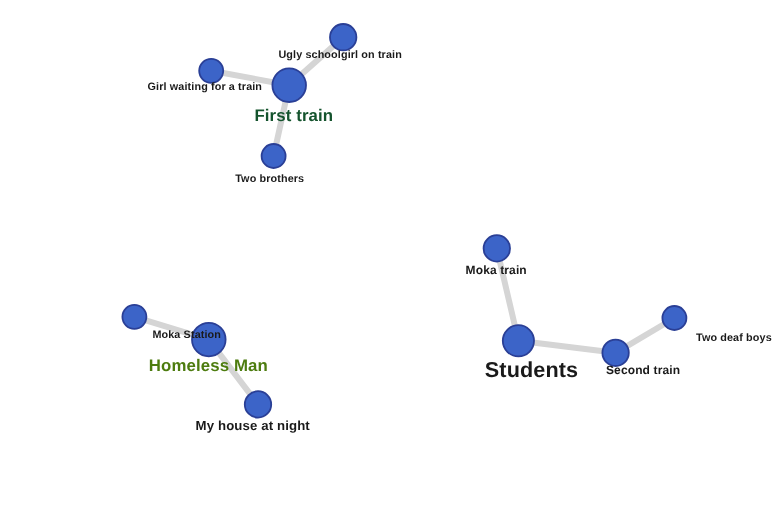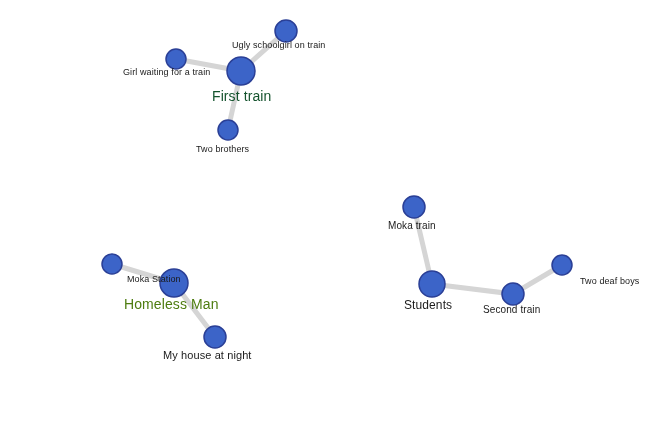--- a/index.html
+++ b/index.html
@@ -29,20 +29,21 @@
     height: 431px;
     display: block;
   }
   .node-label {
     position: absolute;
     white-space: nowrap;
     color: #1a1a1a;
     line-height: 1;
     pointer-events: none;
     letter-spacing: 0.1px;
+    font-weight: bold;
   }
 </style>
 </head>
 <body>
 
 <div id="graph-canvas">
   <svg id="graph-svg" viewBox="0 0 647 431" xmlns="http://www.w3.org/2000/svg">
     <g id="edges-layer">
         <line x1="241" y1="71" x2="176" y2="59" stroke="#d5d5d5" stroke-width="5" stroke-linecap="round"></line>
         <line x1="241" y1="71" x2="286" y2="31" stroke="#d5d5d5" stroke-width="5" stroke-linecap="round"></line>
@@ -68,18 +69,18 @@
       </g>
   </svg>
   <div id="labels-layer">
       <div class="node-label" style="left: 212px; top: 89px; font-size: 14px; color: #14532d;">First train</div>
       <div class="node-label" style="left: 123px; top: 68px; font-size: 9px; color: rgb(26, 26, 26);">Girl waiting for a train</div>
       <div class="node-label" style="left: 232px; top: 41px; font-size: 9px; color: rgb(26, 26, 26);">Ugly schoolgirl on train</div>
       <div class="node-label" style="left: 196px; top: 145px; font-size: 9px; color: rgb(26, 26, 26);">Two brothers</div>
       <div class="node-label" style="left: 124px; top: 297px; font-size: 14px; color: #4d7c0f;">Homeless Man</div>
       <div class="node-label" style="left: 81px; top: 275px; font-size: 9px; color: rgb(26, 26, 26); margin-left: 46px;">Moka Station</div>
       <div class="node-label" style="left: 163px; top: 350px; font-size: 11px; color: rgb(26, 26, 26);">My house at night</div>
-      <div class="node-label" style="left: 404px; top: 299px; font-size: 12px; color: rgb(26, 26, 26);">Students</div>
+      <div class="node-label" style="left: 404px; top: 299px; font-size: 18px; color: rgb(26, 26, 26);">Students</div>
       <div class="node-label" style="left: 388px; top: 221px; font-size: 10px; color: rgb(26, 26, 26);">Moka train</div>
-      <div class="node-label" style="left: 483px; top: 305px; font-size: 10px; color: rgb(26, 26, 26);">Second train</div>
+      <div class="node-label" style="left: 505px; top: 305px; font-size: 10px; color: rgb(26, 26, 26);">Second train</div>
       <div class="node-label" style="left: 532px; top: 277px; font-size: 9px; color: rgb(26, 26, 26); margin-left: 48px;">Two deaf boys</div>
     </div>
 </div>
 
 </body></html>

